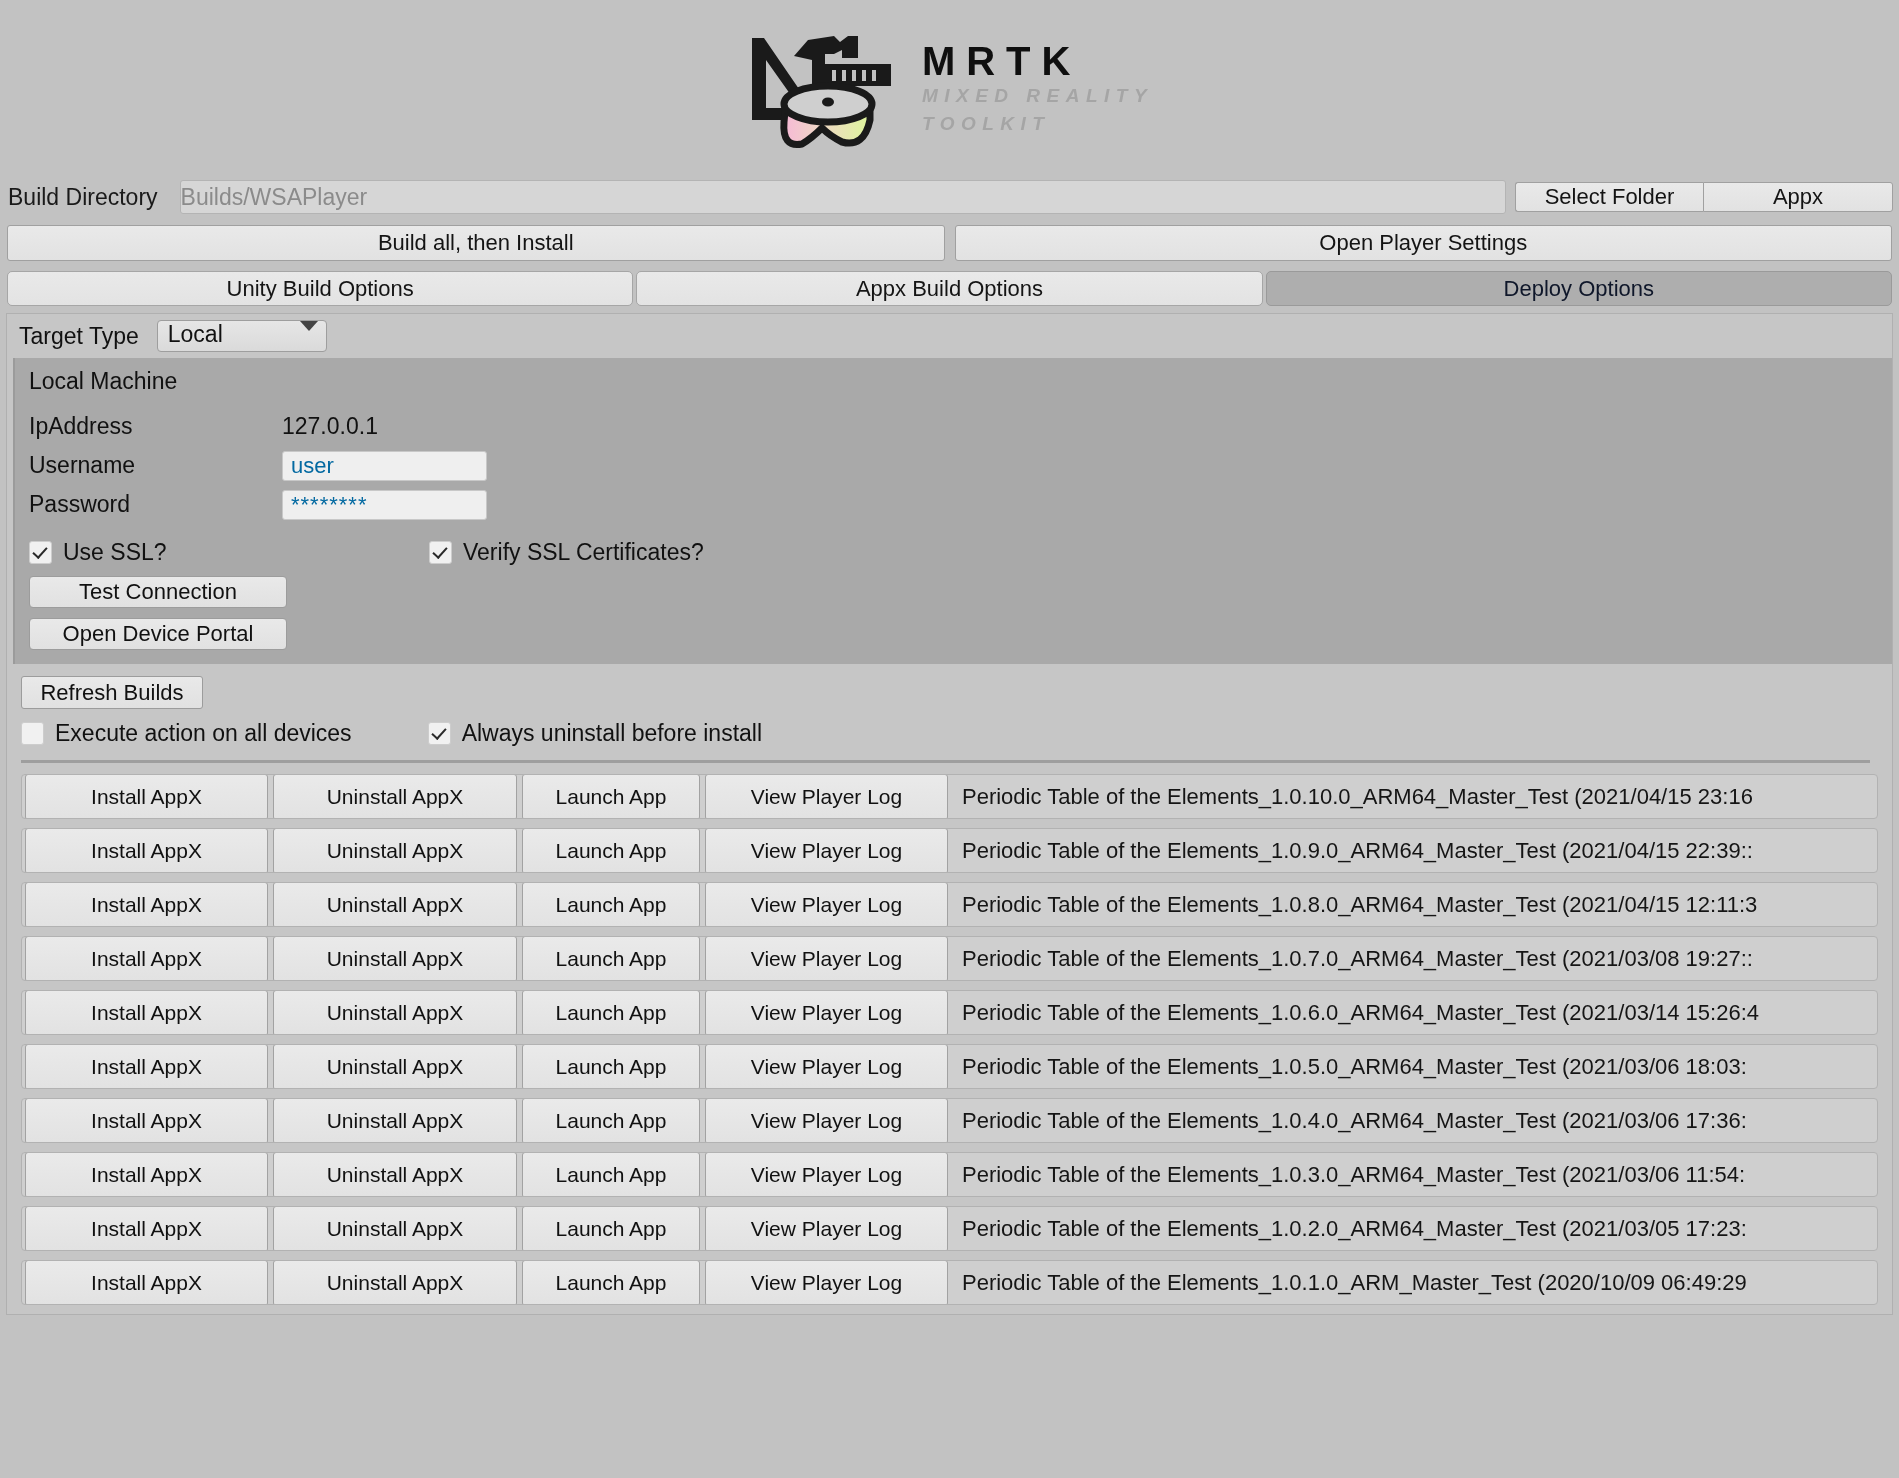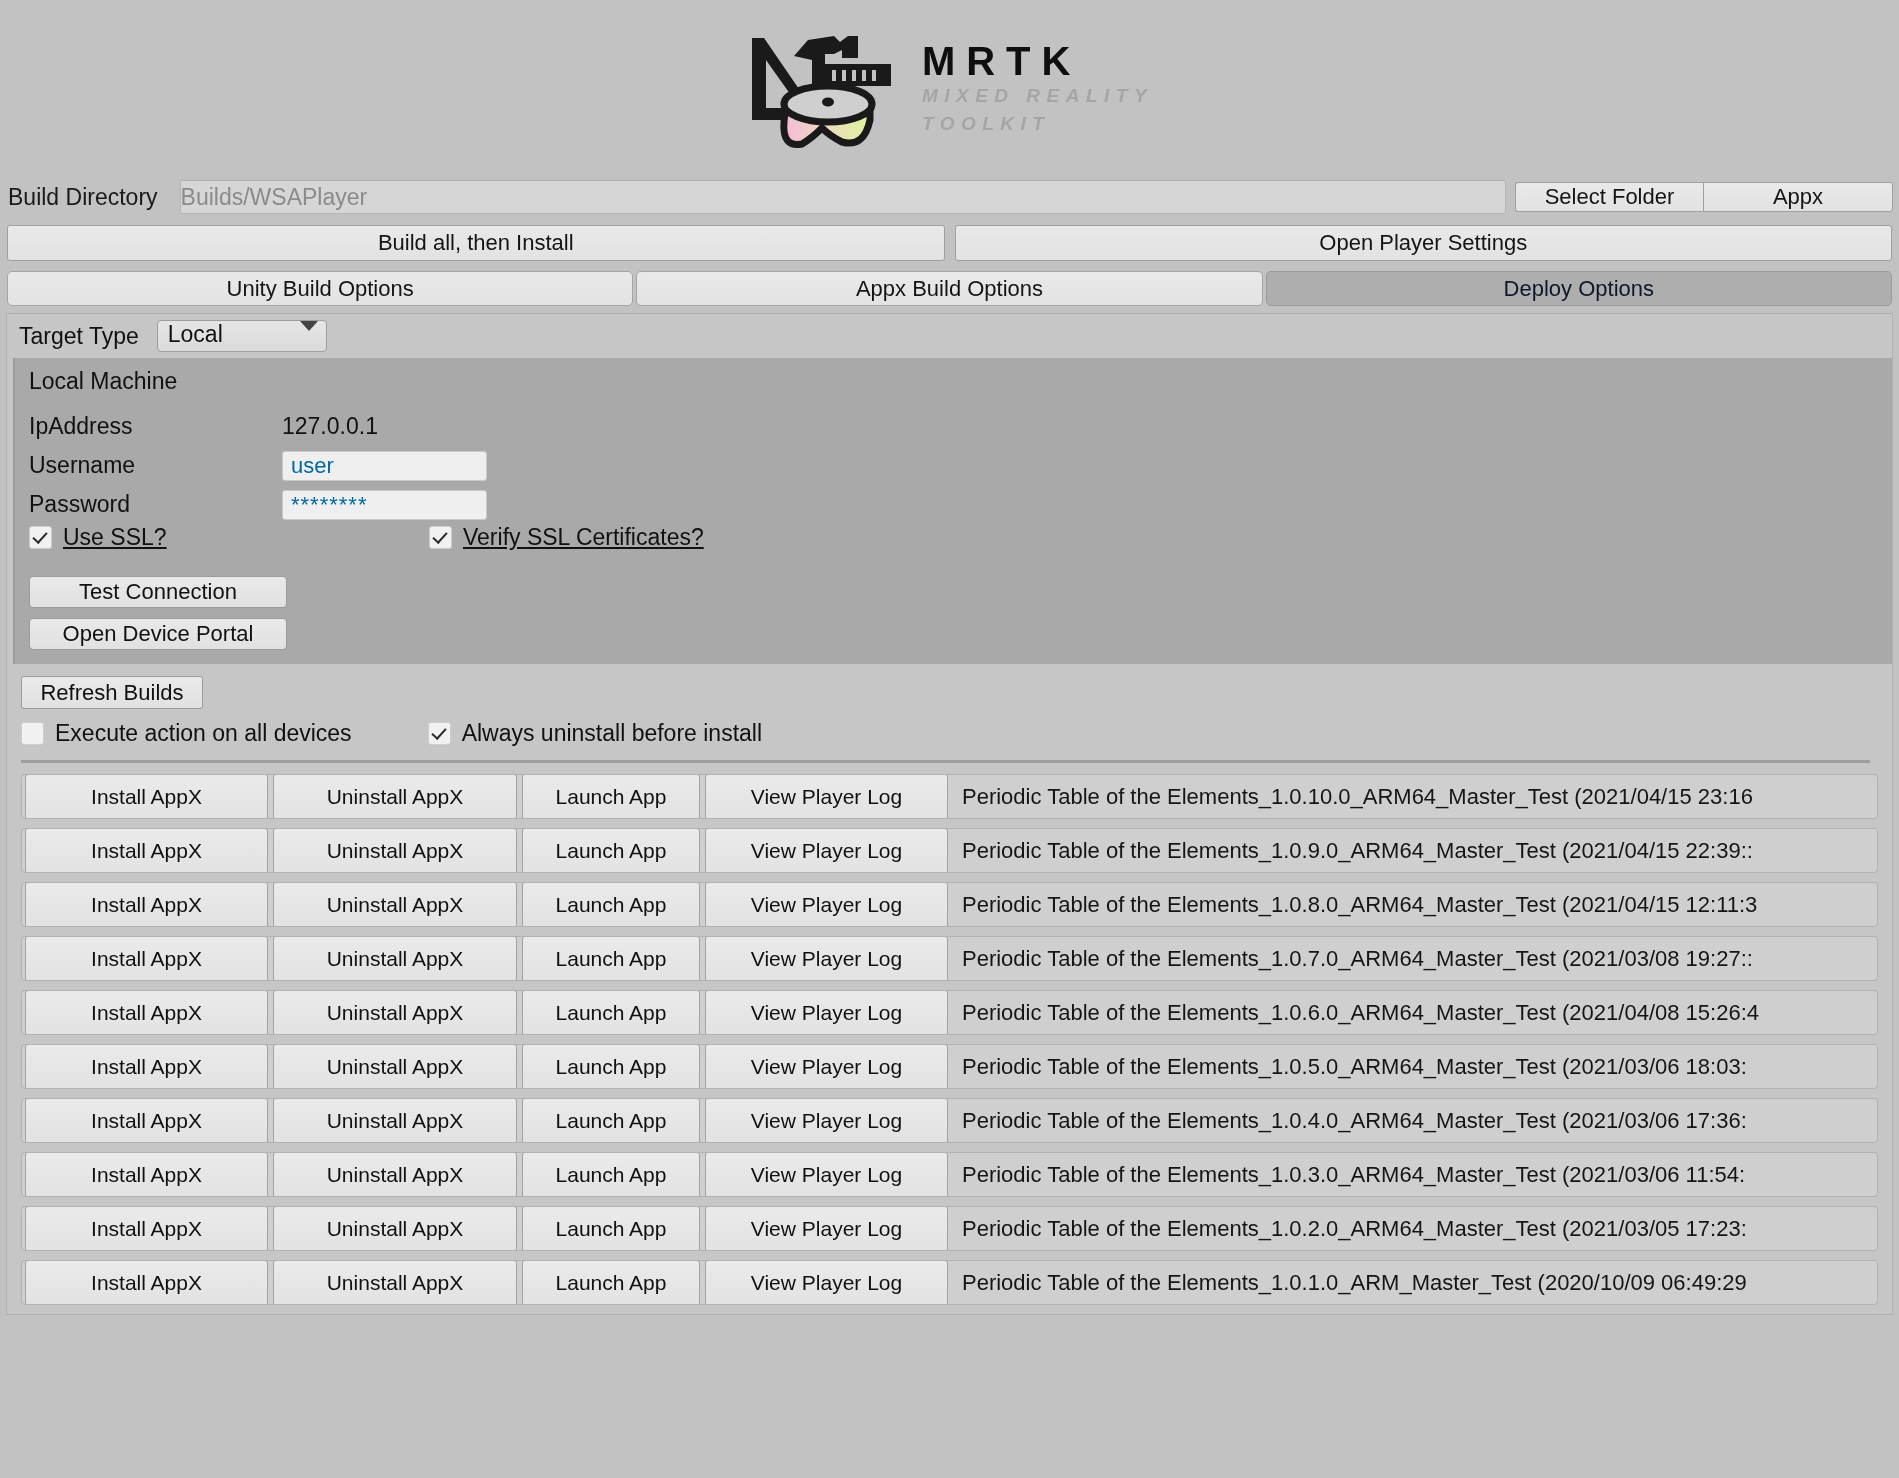--- a/index.html
+++ b/index.html
@@ -193,21 +193,21 @@
     font-size: 22px;
     display: flex;
     align-items: center;
     padding-left: 8px;
     box-sizing: border-box;
     color: #0369a1;
     letter-spacing: 0;
   }
   .pw { letter-spacing: 1px; }
 
-  .check-row { display: flex; align-items: flex-start; height: 42px; text-decoration: underline; }
+  .check-row { display: flex; align-items: flex-end; height: 42px; }
   .chk-wrap { display: flex; align-items: center; cursor: default; user-select: none; }
   .chk {
     width: 23px; height: 23px;
     background: #f1f1f1;
     border: 1px solid #cdcdcd;
     border-radius: 3px;
     box-sizing: border-box;
     position: relative;
     flex: none;
   }
@@ -454,21 +454,21 @@
       <div class="row-btn w-launch">Launch App</div>
       <div class="row-btn w-viewlog">View Player Log</div>
       <div class="build-name">Periodic Table of the Elements_1.0.7.0_ARM64_Master_Test (2021/03/08 19:27::</div>
     </div>
 
     <div class="build-row">
       <div class="row-btn w-install">Install AppX</div>
       <div class="row-btn w-uninstall">Uninstall AppX</div>
       <div class="row-btn w-launch">Launch App</div>
       <div class="row-btn w-viewlog">View Player Log</div>
-      <div class="build-name">Periodic Table of the Elements_1.0.6.0_ARM64_Master_Test (2021/04/08 15:26:4</div>
+      <div class="build-name">Periodic Table of the Elements_1.0.6.0_ARM64_Master_Test (2021/03/14 15:26:4</div>
     </div>
 
     <div class="build-row">
       <div class="row-btn w-install">Install AppX</div>
       <div class="row-btn w-uninstall">Uninstall AppX</div>
       <div class="row-btn w-launch">Launch App</div>
       <div class="row-btn w-viewlog">View Player Log</div>
       <div class="build-name">Periodic Table of the Elements_1.0.5.0_ARM64_Master_Test (2021/03/06 18:03:</div>
     </div>
 

